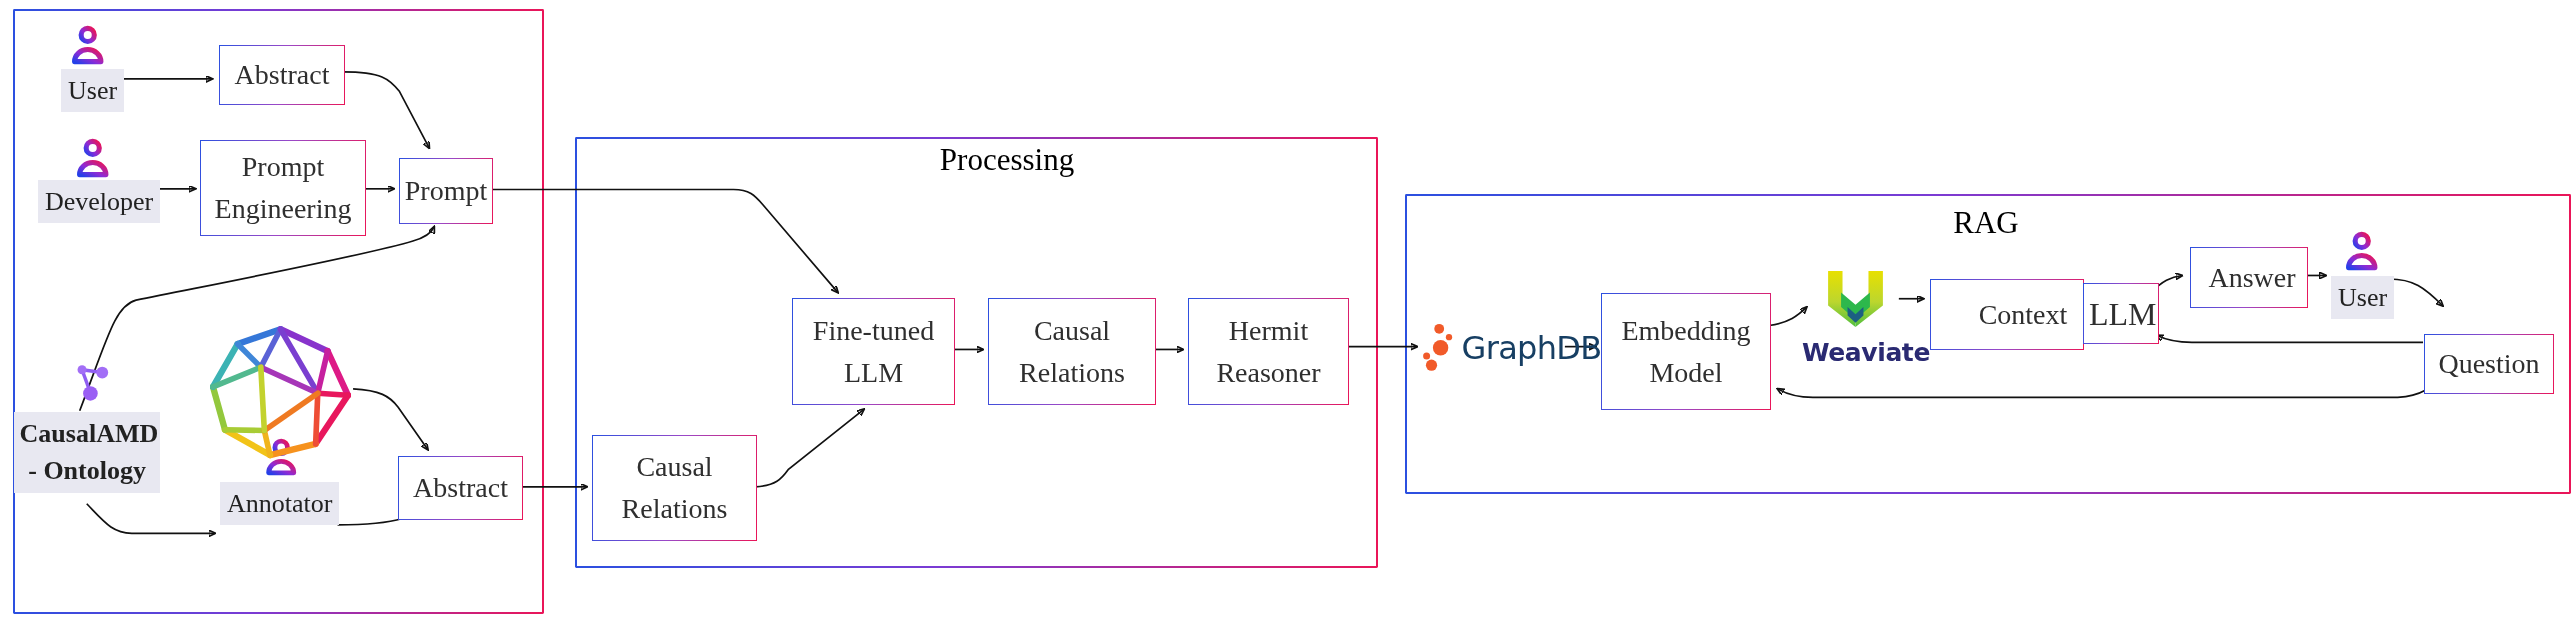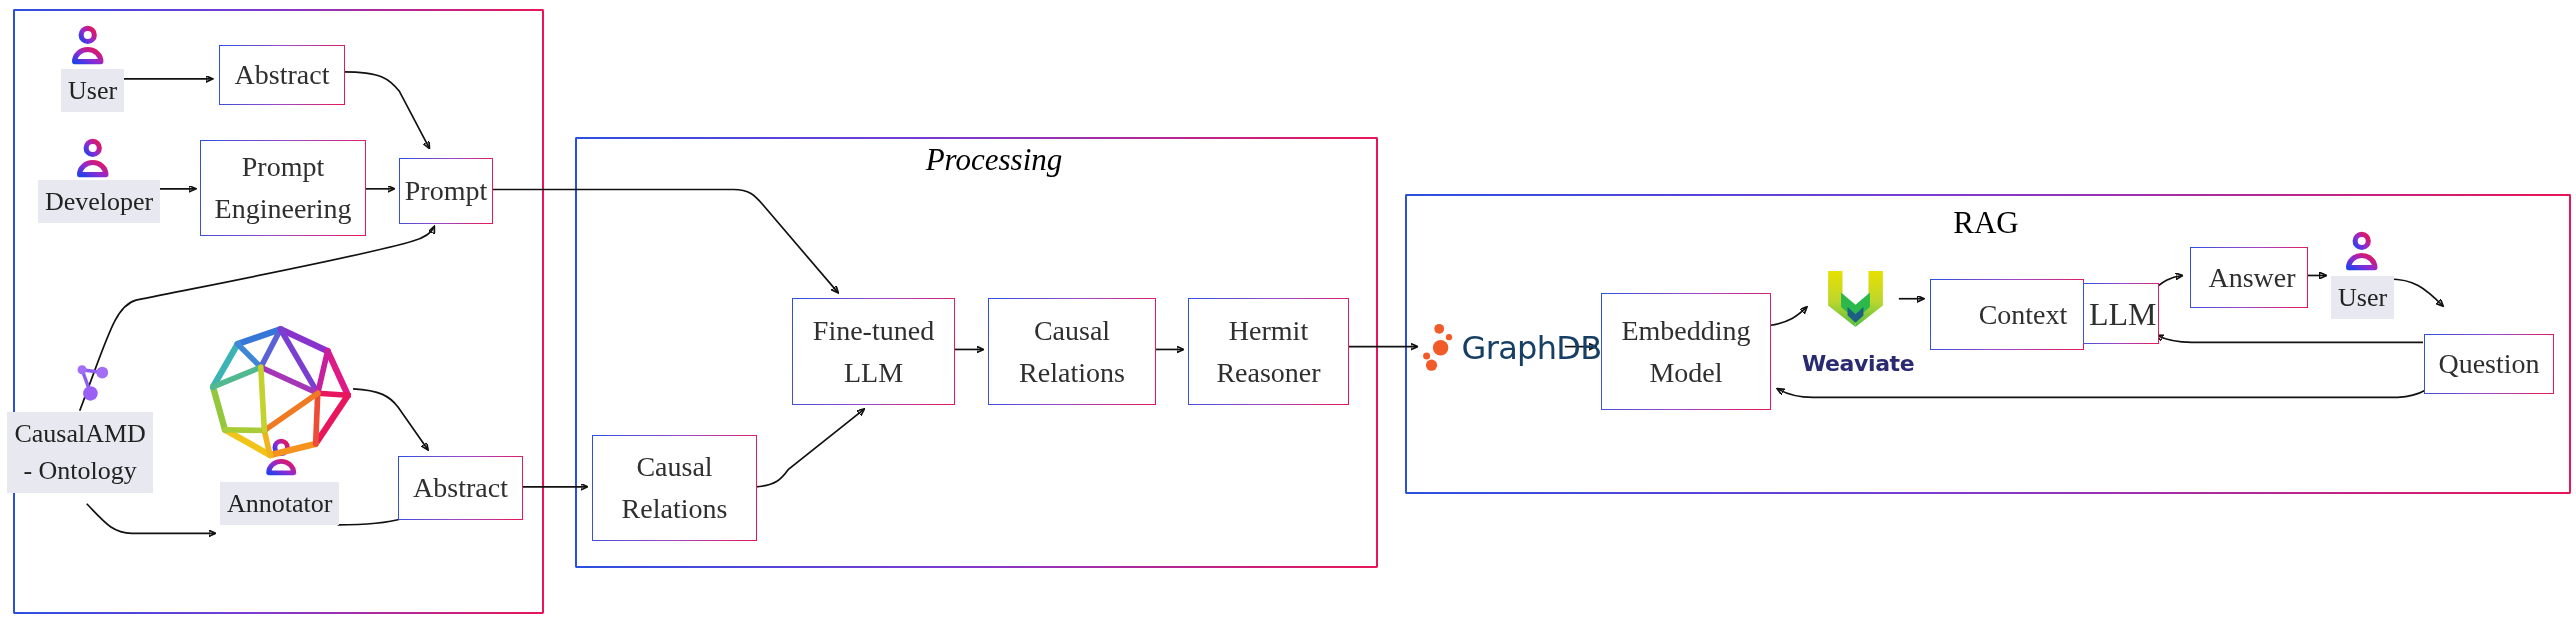--- a/index.html
+++ b/index.html
@@ -15,21 +15,21 @@
     z-index:0;
   }
   .sec-annotation{left:13.4px;top:8.5px;width:527px;height:601px;}
   .sec-processing{left:575px;top:137px;width:799px;height:427px;}
   .sec-rag{left:1405px;top:194px;width:1162px;height:296px;}
   .sec-title{
     position:absolute;z-index:2;text-align:center;color:#000;
     font-size:31px;line-height:1.1;white-space:nowrap;
   }
   .t-annotation{left:21px;top:12.7px;width:486px;}
-  .t-processing{left:599px;top:143px;width:790px;font-style:italic;}
+  .t-processing{left:612px;top:143px;width:790px;}
   .t-rag{left:1405px;top:206px;width:1162px;}
   
   svg.wires{position:absolute;left:0;top:0;z-index:1;}
   svg.wires path{fill:none;stroke:var(--arrow,#111);stroke-width:2.4px;}
   
   .node{
     position:absolute;z-index:2;display:flex;align-items:center;justify-content:center;
     text-align:center;border:1.8px solid transparent;font-size:28px;line-height:1.5;color:#2f2f2f;
     background:linear-gradient(#fff,#fff) padding-box,
                linear-gradient(100deg,var(--border_blue,#2b50e0),#9a49c8 50%,var(--border_pink,#ea1558)) border-box;
@@ -47,35 +47,35 @@
   .n-llm{left:2083px;top:283px;width:69px;height:59px;justify-content:flex-start;padding-left:5px;overflow:hidden;white-space:nowrap;font-size:32px;}
   .n-answer{left:2190px;top:247px;width:110px;height:59px;padding-left:6px;}
   .n-question{left:2424px;top:314px;width:128px;height:58px;margin-top:20px;}
   
   .actor-label{
     position:absolute;z-index:2;background:var(--label_bg,#e8e8f1);color:#222;
     font-size:26px;line-height:1.4;text-align:center;padding:3.5px 7px;white-space:nowrap;
   }
   .l-user1{left:61px;top:69px;}
   .l-developer{left:38px;top:180px;}
-  .l-causalamd{left:7px;top:412px;width:135px;white-space:normal;padding:4.2px 5.6px;}
+  .l-causalamd{left:14px;top:412px;width:135px;white-space:normal;padding:4.2px 5.6px;font-weight:bold;}
   .l-annotator{left:220px;top:482px;}
   .l-user2{left:2331px;top:276px;}
   .icon{position:absolute;z-index:2;}
   .i-user1{left:68px;top:25px;}
   .i-developer{left:73px;top:138px;}
   .i-annotator{left:262px;top:438px;}
   .i-user2{left:2342px;top:231px;}
   .i-share{left:73px;top:362px;}
   .i-protege{left:210px;top:325px;}
   
   .logo-graphdb{position:absolute;left:1421px;top:323px;z-index:2;display:flex;align-items:center;gap:5.6px;}
   .graphdb-text{font-family:"DejaVu Sans","Liberation Sans",sans-serif;font-size:32px;letter-spacing:-0.7px;color:var(--graphdb_navy,#173f63);font-weight:500;}
   .logo-weaviate{position:absolute;left:1802px;top:268px;z-index:2;width:106px;text-align:center;}
-  .weaviate-text{font-family:"DejaVu Sans","Liberation Sans",sans-serif;font-weight:bold;font-size:22px;letter-spacing:-0.4px;color:var(--weaviate_indigo,#2a2a72);margin-top:19px;}
+  .weaviate-text{font-family:"DejaVu Sans","Liberation Sans",sans-serif;font-weight:bold;font-size:25px;letter-spacing:-0.4px;color:var(--weaviate_indigo,#2a2a72);margin-top:6px;}
 </style>
 </head>
 <body>
 
 <div class="canvas">
 
   <div class="section sec-annotation"></div>
   <div class="section sec-processing"></div>
   <div class="section sec-rag"></div>
 

